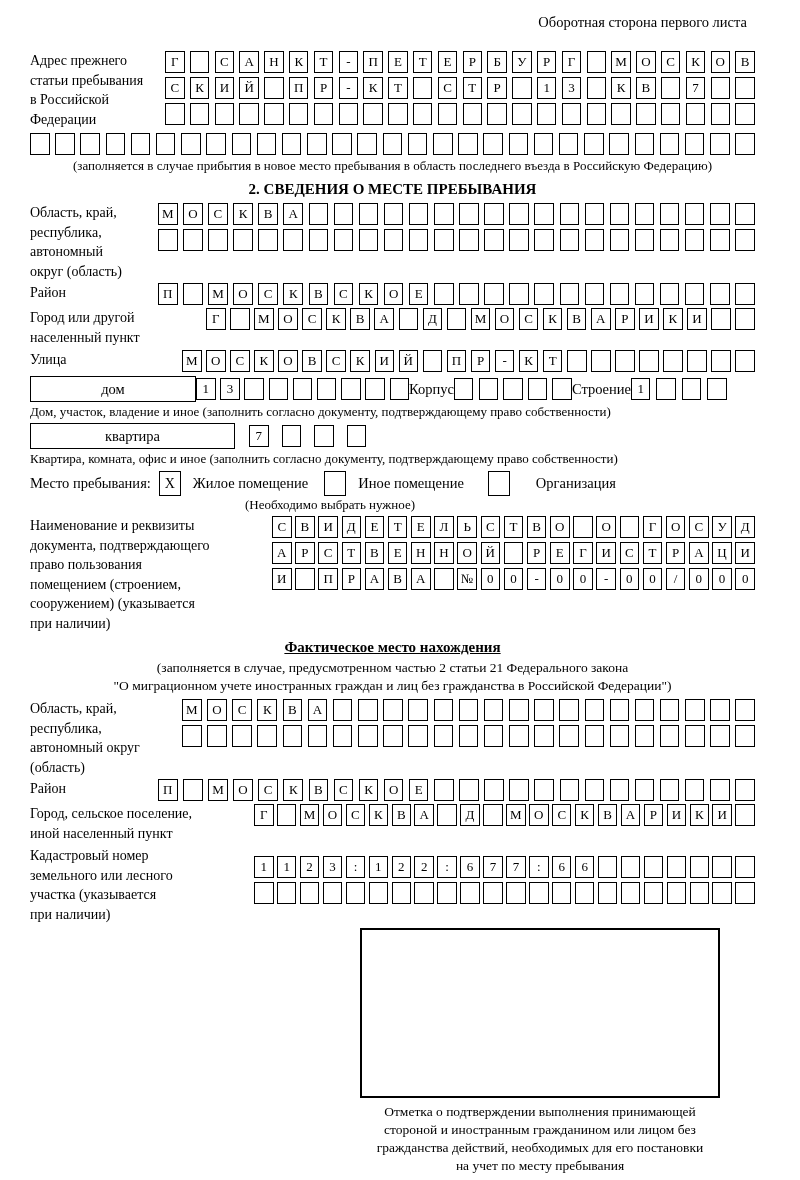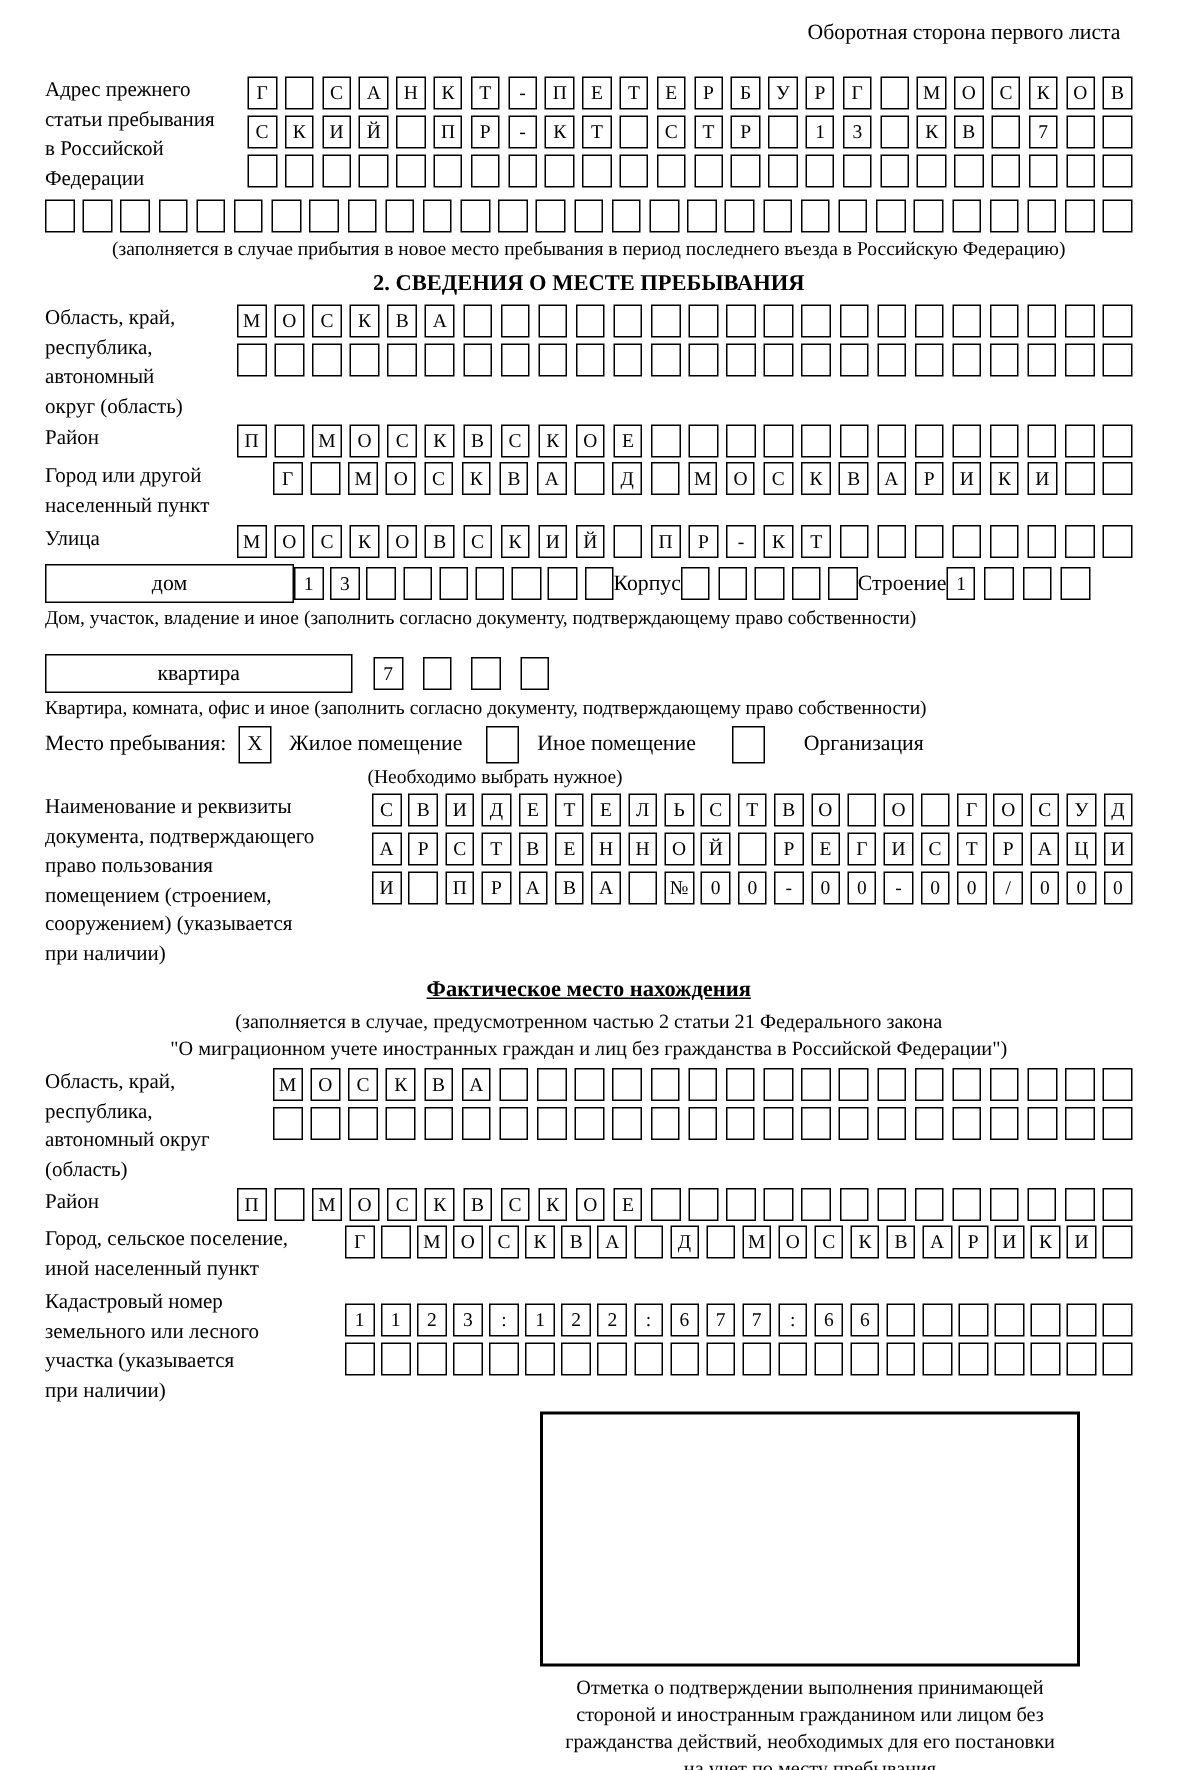--- a/index.html
+++ b/index.html
@@ -22,30 +22,30 @@
     width: 19.5px; height: 22px; border: 1.8px solid #000;
     display: flex; align-items: center; justify-content: center;
     font-size: 13px; background: #fff;
   }
   .w135 { width: 135px; } .w128 { width: 128px; } .w152 { width: 152px; }
   .w200 { width: 200px; } .w218 { width: 218px; }
 
   .fullrow { margin-top: 4px; }
   .footnote { margin-top: 3px; text-align: center; font-size: 13px; }
   .sec-title { margin-top: 7px; text-align: center; font-weight: bold; font-size: 15px; }
-  .mt2 { margin-top: 2px; } .mt3 { margin-top: 3px; } .mt4 { margin-top: 4px; } .mt5 { margin-top: 5px; }
+  .mt2 { margin-top: 2px; } .mt3 { margin-top: 3px; gap: 24px; } .mt4 { margin-top: 4px; } .mt5 { margin-top: 5px; }
 
   .hint { margin-top: 2px; font-size: 13px; }
   .fieldbox {
     border: 1.8px solid #000; height: 26px; background: #fff;
     display: flex; align-items: center; justify-content: center; font-size: 14.5px;
   }
   .dom-row { display: flex; align-items: center; justify-content: flex-start; margin-top: 4px; }
   .inline-lbl { font-size: 14.5px; white-space: nowrap; }
-  .kv-row { display: flex; align-items: center; margin-top: 16px; }
+  .kv-row { display: flex; align-items: center; margin-top: 3px; }
 
   .mesto-row { display: flex; align-items: center; margin-top: 4px; font-size: 14.5px; }
   .cbox {
     width: 22px; height: 25px; border: 1.8px solid #000; background: #fff;
     display: flex; align-items: center; justify-content: center; font-size: 14px;
   }
   .mesto-hint { margin-top: 1px; margin-left: 215px; font-size: 13px; }
 
   .center-bold { margin-top: 6px; text-align: center; font-weight: bold; font-size: 15px; text-decoration: underline; }
   .subtitle { margin-top: 3px; text-align: center; font-size: 13.5px; line-height: 18px; white-space: pre-line; }
@@ -173,21 +173,21 @@
         <span class="cell"></span>
         <span class="cell"></span>
         <span class="cell"></span>
         <span class="cell"></span>
         <span class="cell"></span>
         <span class="cell"></span>
         <span class="cell"></span>
         <span class="cell"></span>
         <span class="cell"></span>
       </div>
-    <div class="footnote">(заполняется в случае прибытия в новое место пребывания в период последнего въезда в Российскую Федерацию)</div>
+    <div class="footnote">(заполняется в случае прибытия в новое место пребывания в область последнего въезда в Российскую Федерацию)</div>
 
     <div class="sec-title">2. СВЕДЕНИЯ О МЕСТЕ ПРЕБЫВАНИЯ</div>
 
     <div class="frow mt5">
       <div class="lbl w128">Область, край,
 республика,
 автономный
 округ (область)</div>
       <div class="rows">
         <div class="cellrow">

